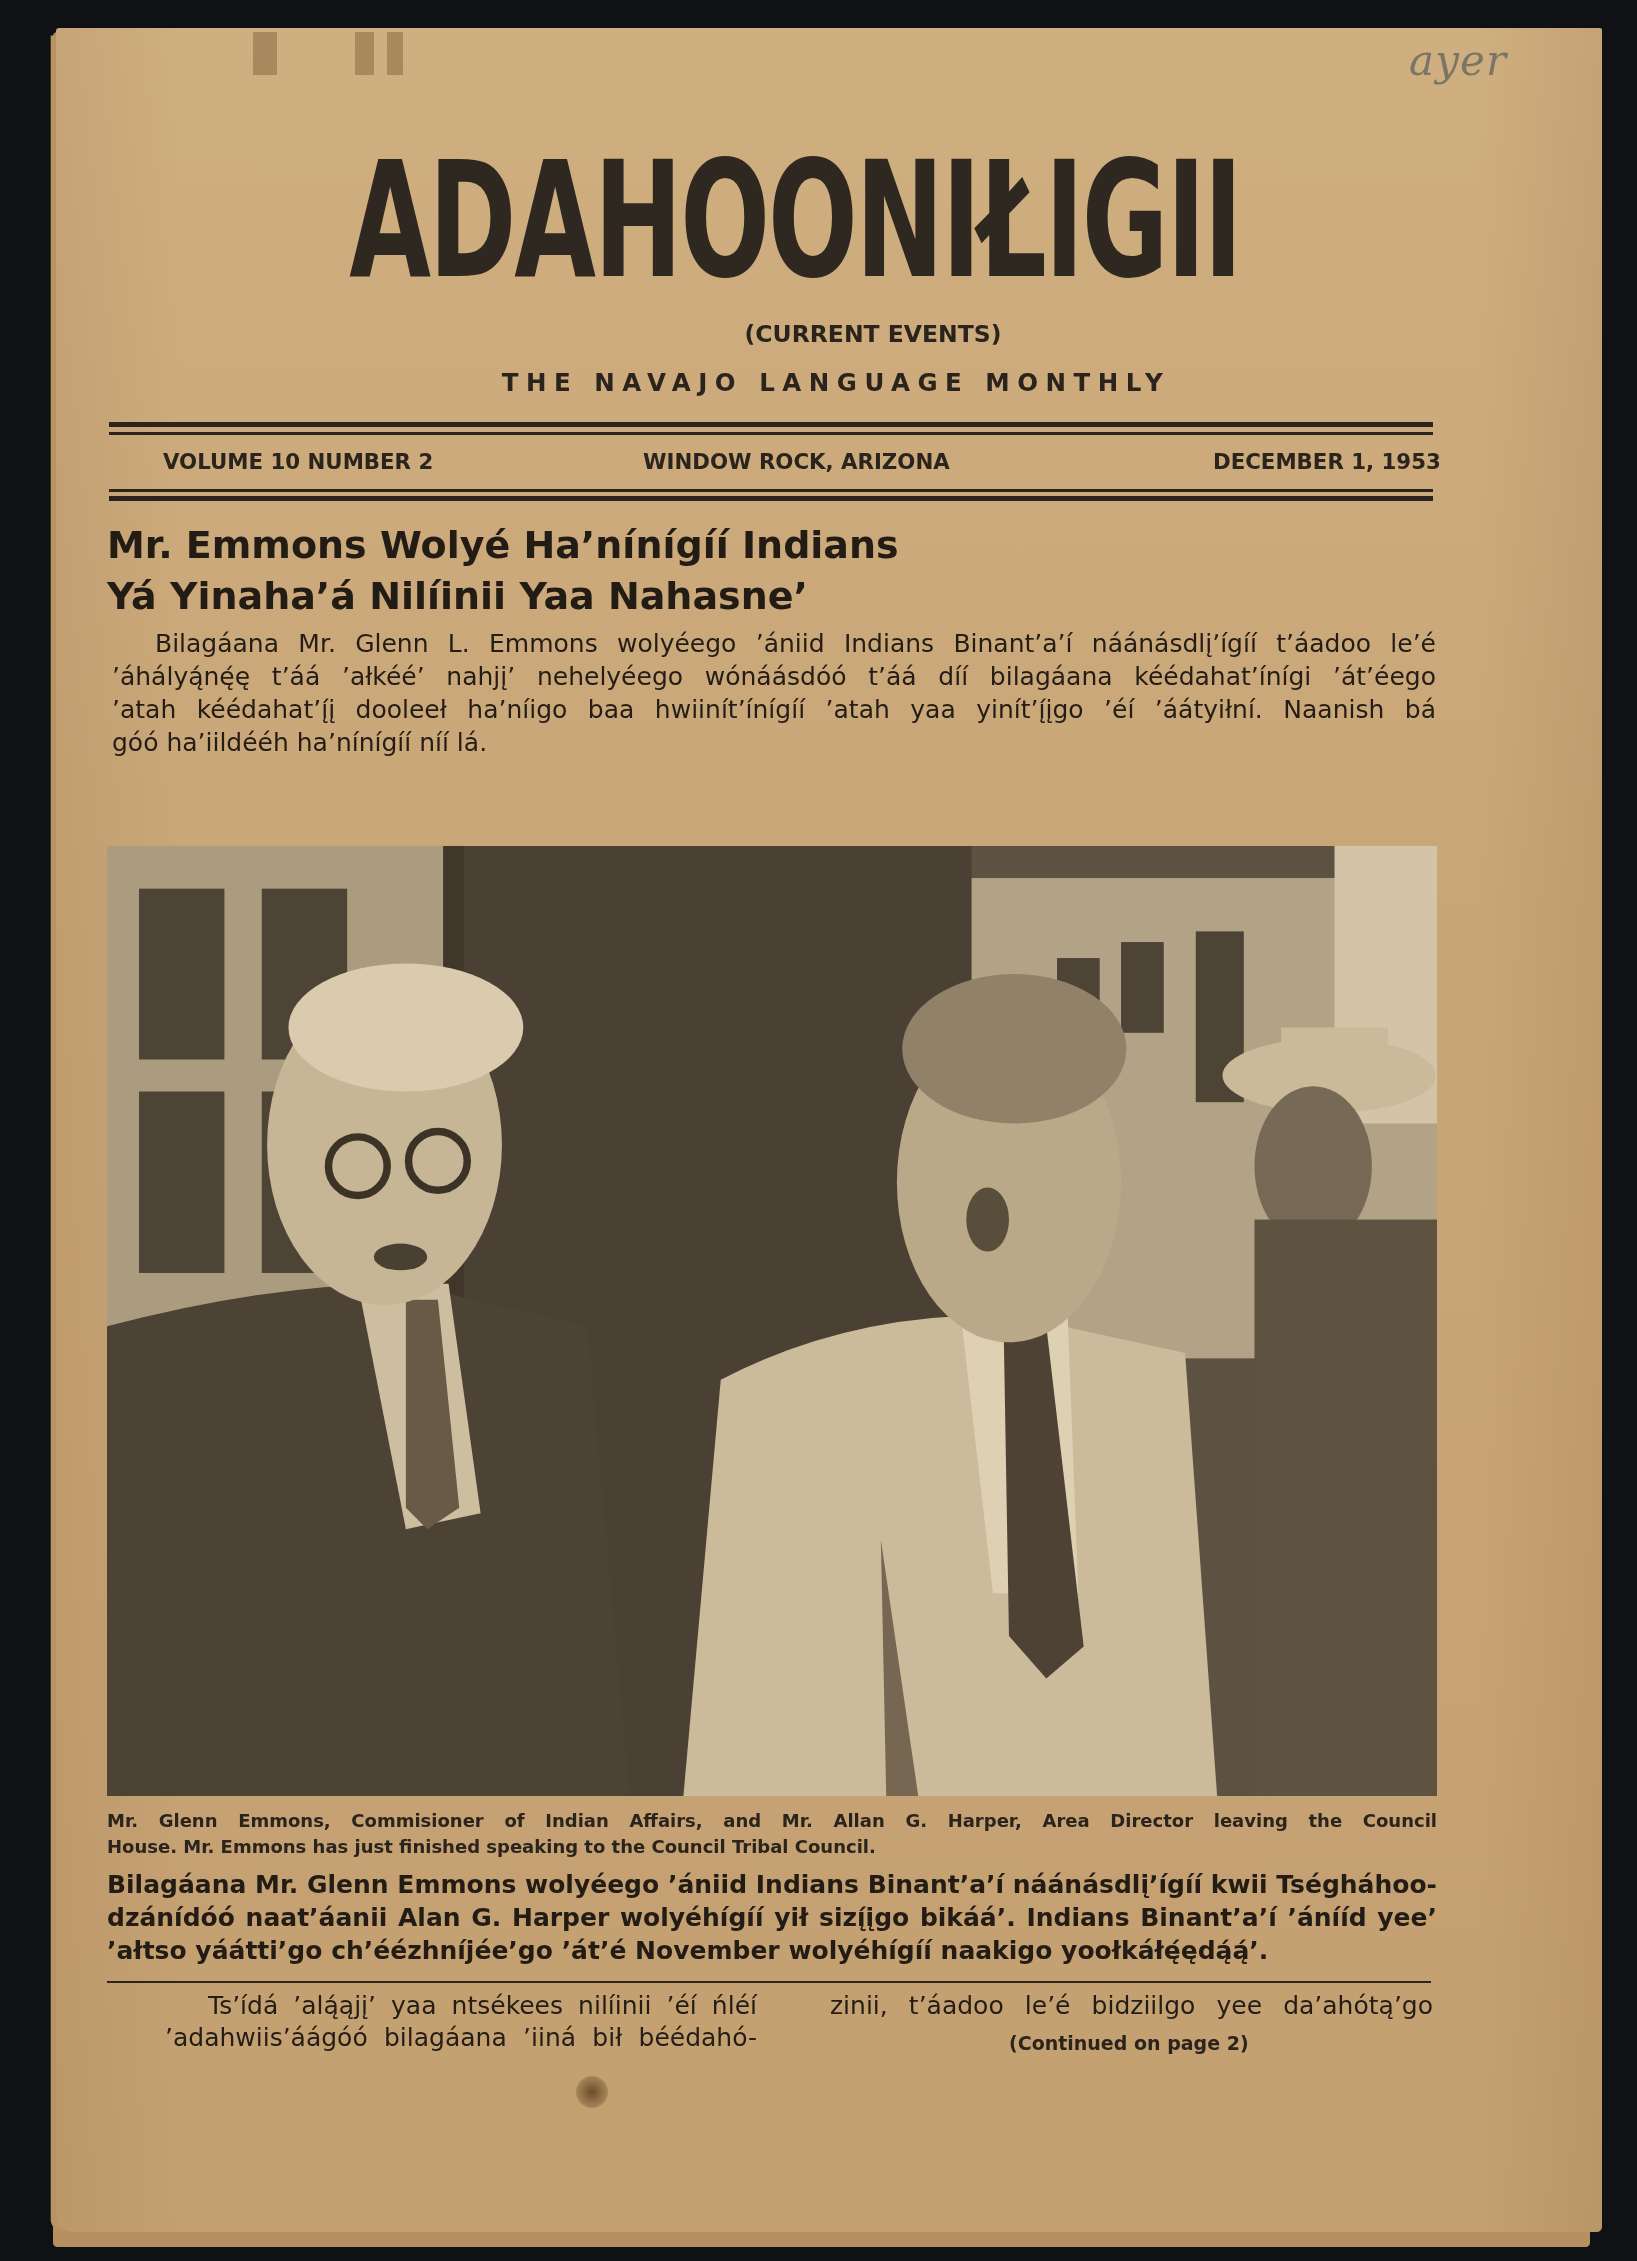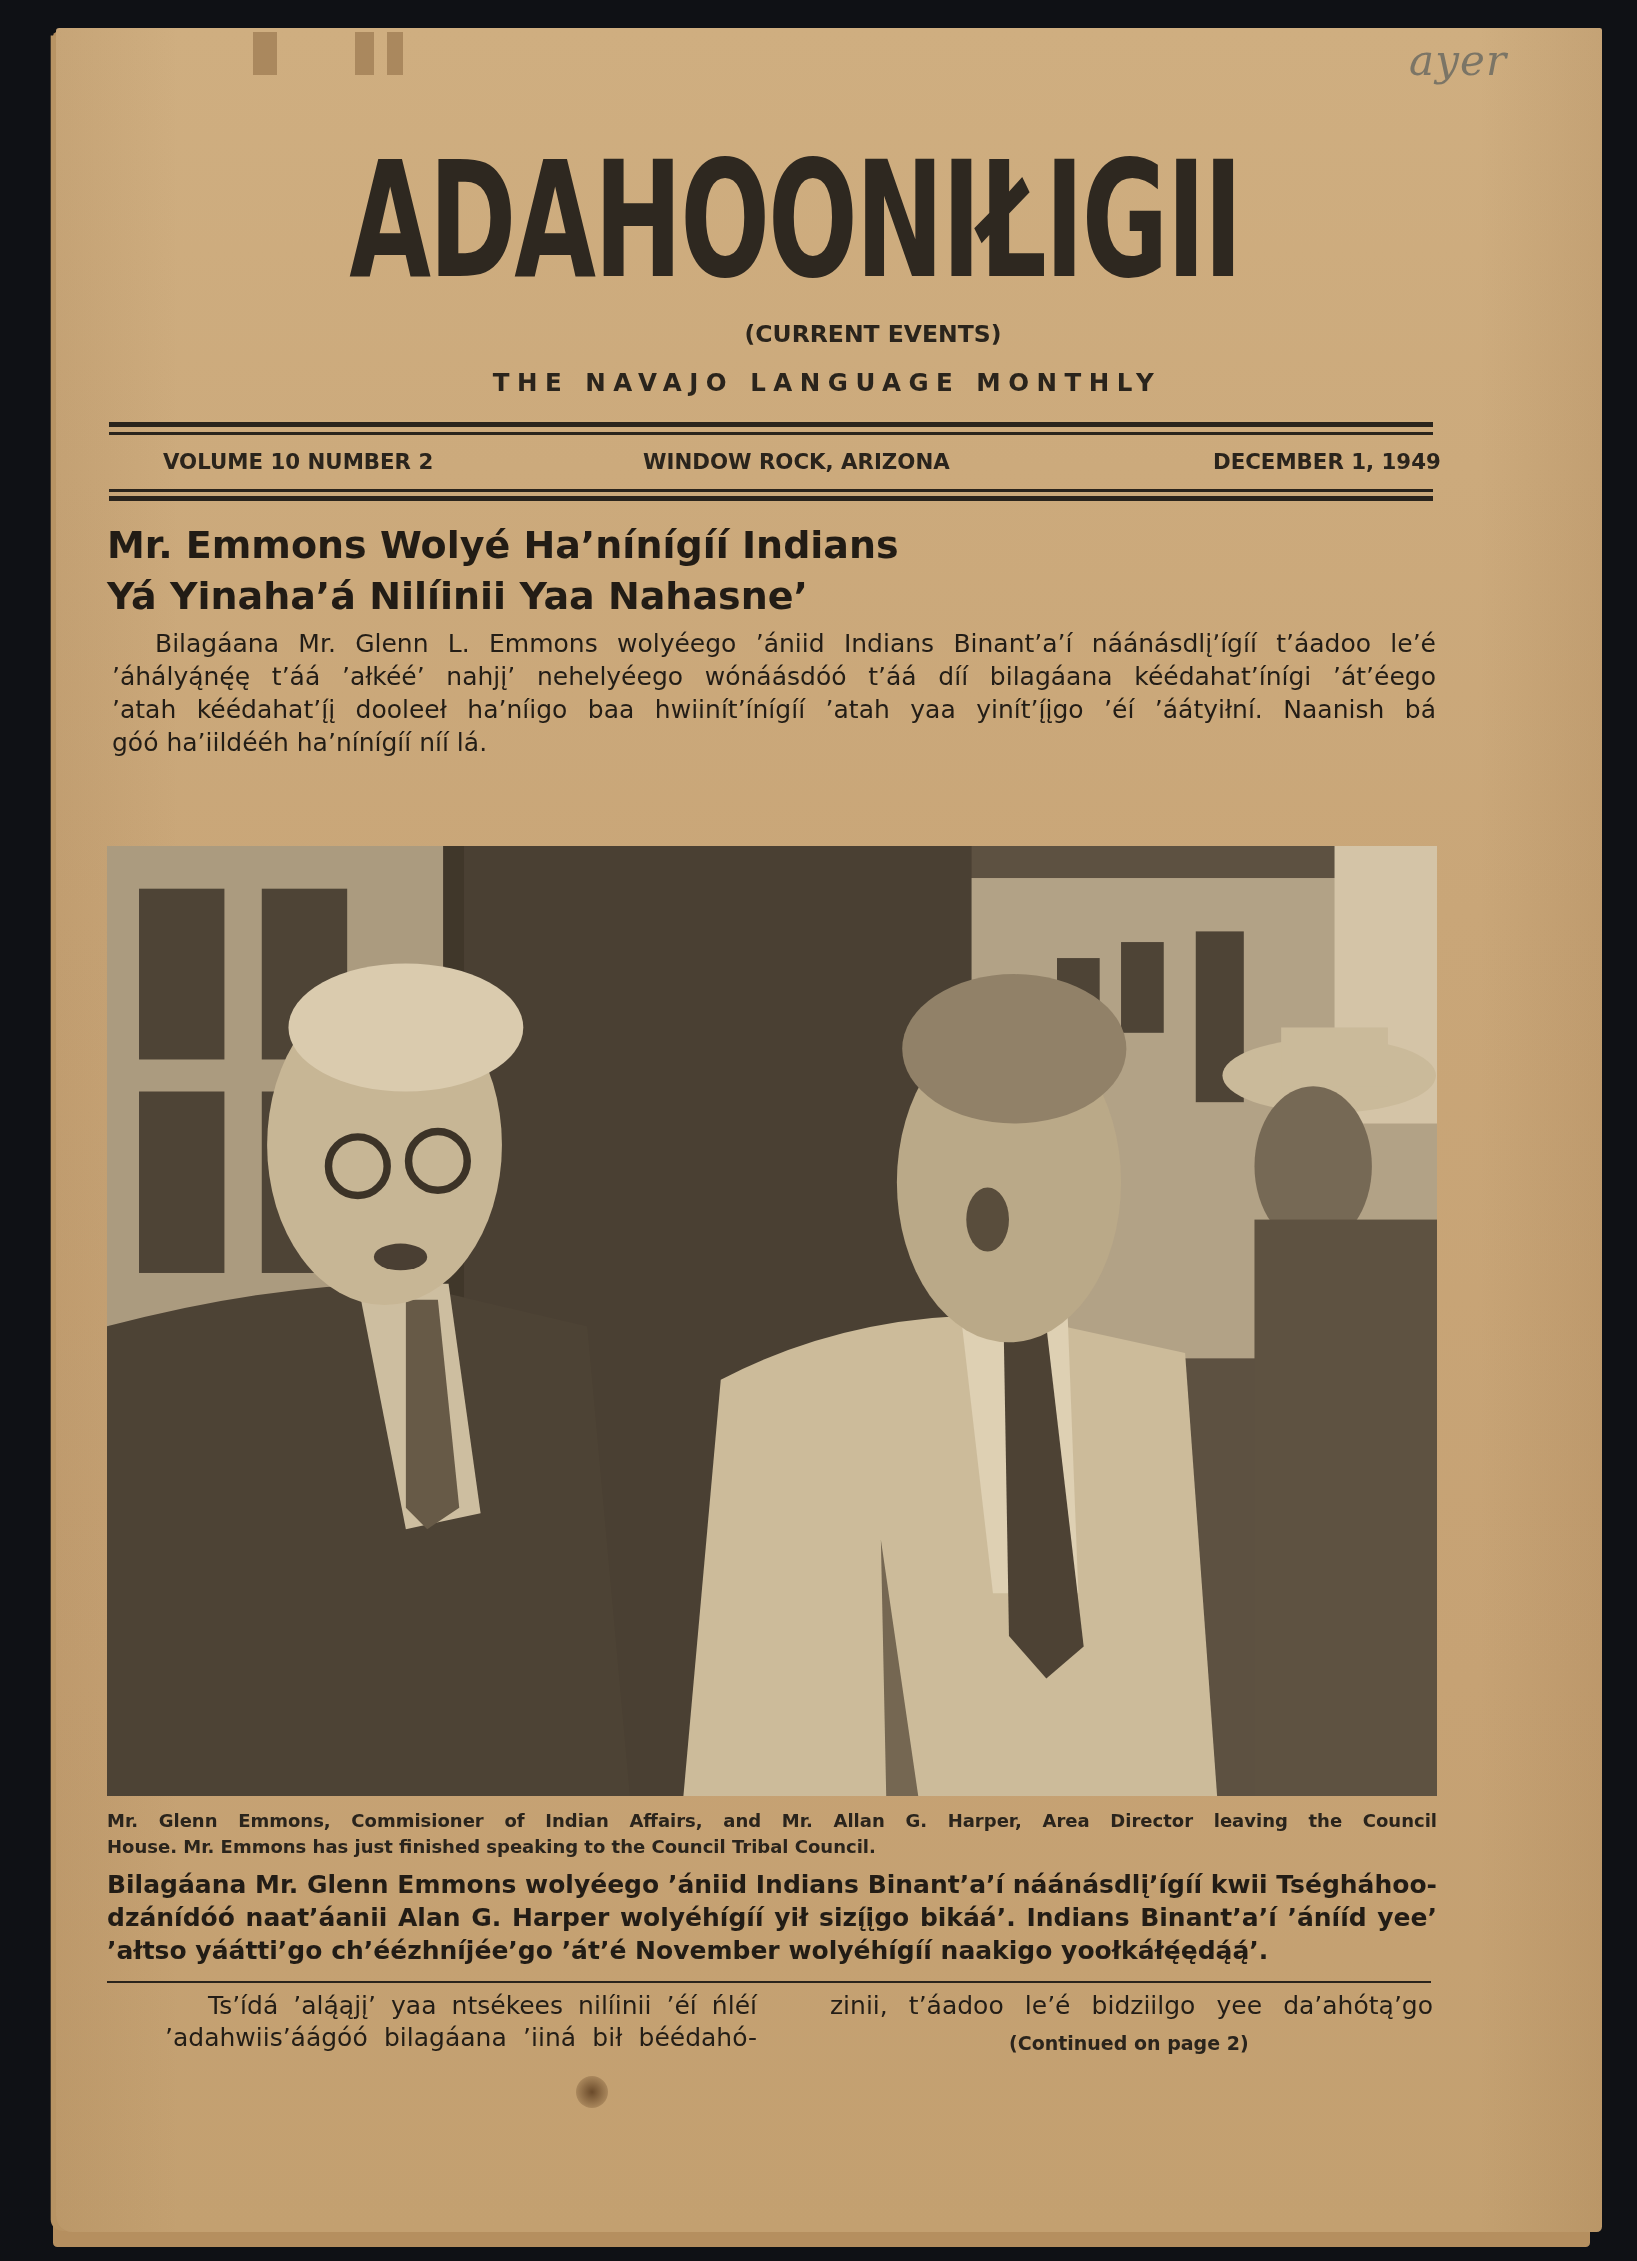--- a/index.html
+++ b/index.html
@@ -78,28 +78,28 @@
 <div class="page">
   <div class="tape" style="left:197px;width:24px;"></div>
   <div class="tape" style="left:299px;width:18.7px;"></div>
   <div class="tape" style="left:331px;width:16px;"></div>
 </div>
 
 <div class="handwriting">ayer</div>
 
 <div class="masthead">ADAHOONIŁIGII</div>
 <div class="subtitle-1" style="left:56px;">(CURRENT EVENTS)</div>
-<div class="subtitle-2" style="left:54px;">THE NAVAJO LANGUAGE MONTHLY</div>
+<div class="subtitle-2" style="left:63px;">THE NAVAJO LANGUAGE MONTHLY</div>
 
 <div class="rule" style="top:422px;height:5.3px;"></div>
 <div class="rule" style="top:432px;height:2.7px;"></div>
 
 <div class="dateline" style="left:163px;">VOLUME 10 NUMBER 2</div>
 <div class="dateline" style="left:643px;">WINDOW ROCK, ARIZONA</div>
-<div class="dateline" style="left:1213px;">DECEMBER 1, 1949</div>
+<div class="dateline" style="left:1213px;">DECEMBER 1, 1953</div>
 
 <div class="rule" style="top:489px;height:2.7px;"></div>
 <div class="rule" style="top:496px;height:5.3px;"></div>
 
 <div class="headline">
   <div>Mr. Emmons Wolyé Ha’nínígíí Indians</div>
   <div>Yá Yinaha’á Nilíinii Yaa Nahasne’</div>
 </div>
 
 <div class="body-text">

